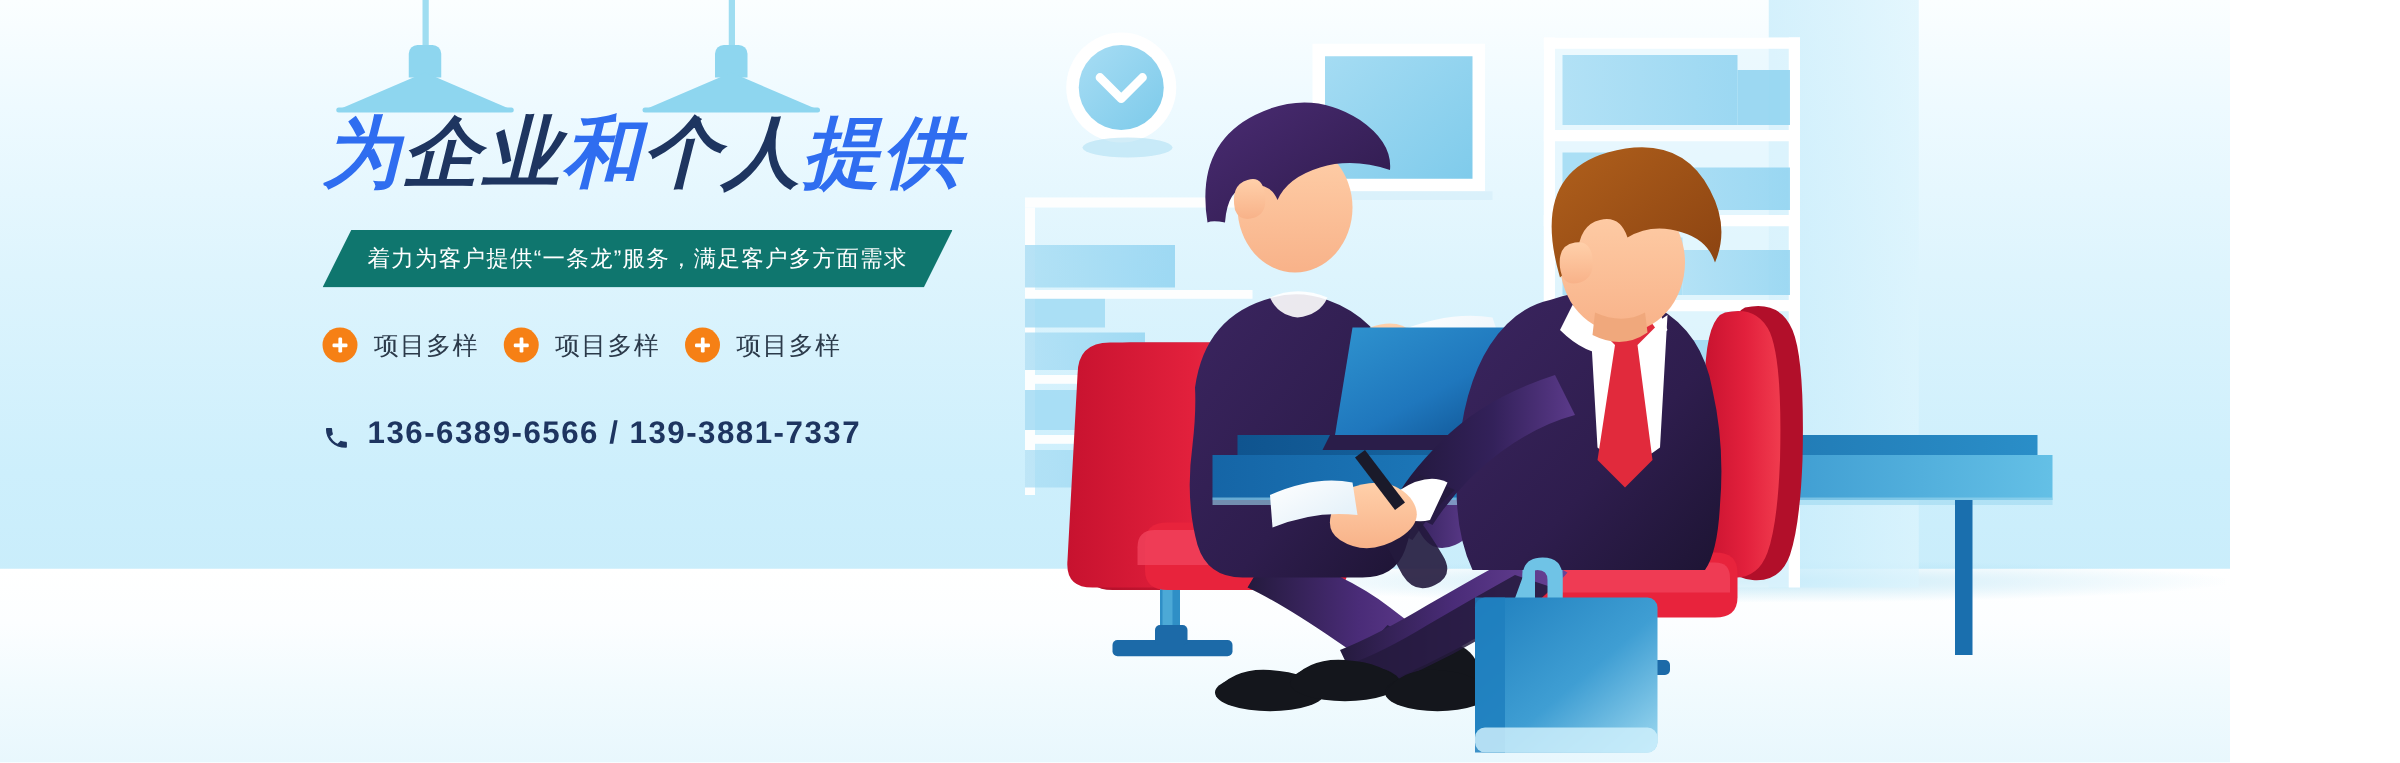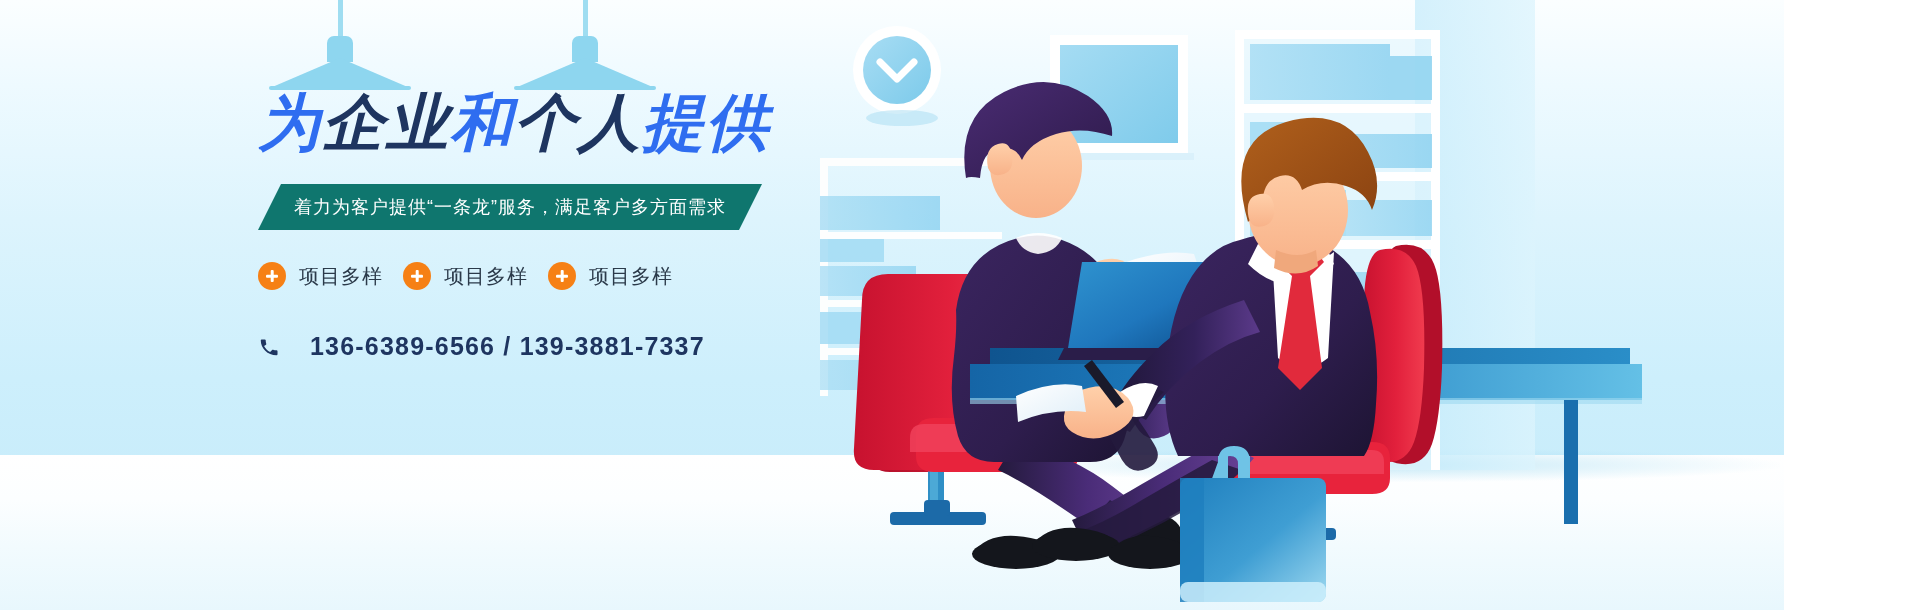--- a/index.html
+++ b/index.html
@@ -63,21 +63,21 @@
     width:28px; height:28px; border-radius:50%; background:#f68015;
     position:relative; flex:0 0 auto;
   }
   .plus-badge::before, .plus-badge::after {
     content:""; position:absolute; background:#ffffff; border-radius:1px;
   }
   .plus-badge::before { left:50%; top:50%; width:12px; height:2.6px; transform:translate(-50%,-50%); }
   .plus-badge::after  { left:50%; top:50%; width:2.6px; height:12px; transform:translate(-50%,-50%); }
   .feature-label { font-size:20px; color:#2b3a4a; letter-spacing:1px; white-space:nowrap; }
 
-  .phone-row { margin-top:42px; display:flex; align-items:center; gap:30px; }
+  .phone-row { margin-top:42px; display:flex; align-items:flex-end; gap:14px; }
   .phone-icon { width:22px; height:22px; flex:0 0 auto; }
   .phone-num {
     font-size:25px; font-weight:900; color:#1e3560; letter-spacing:1.2px;
     font-family:"Liberation Sans","DejaVu Sans",sans-serif; white-space:nowrap;
   }
 
   
   .illus { position:absolute; left:820px; top:0; width:1100px; height:610px; }
   .illus svg { display:block; }
 </style>

